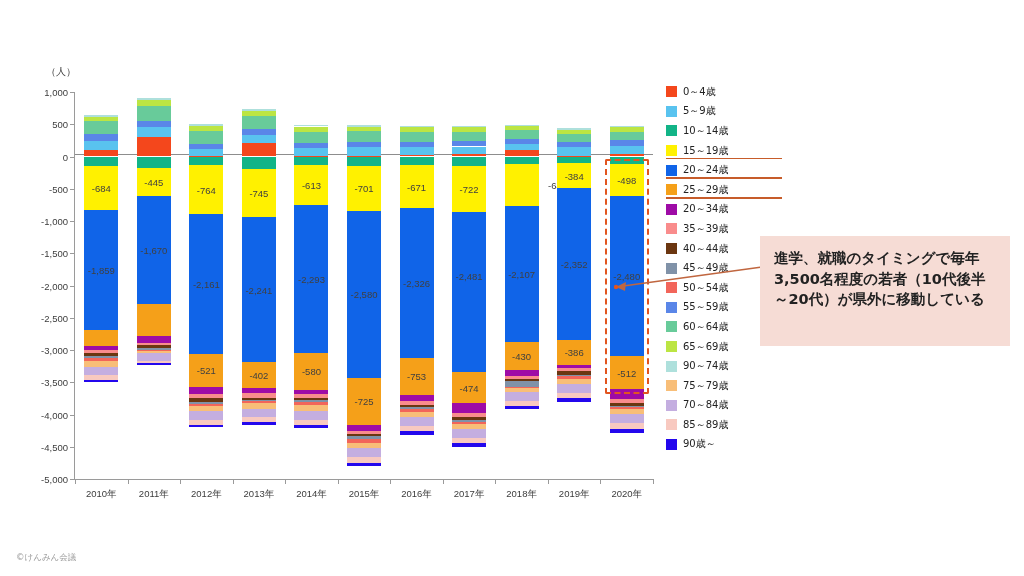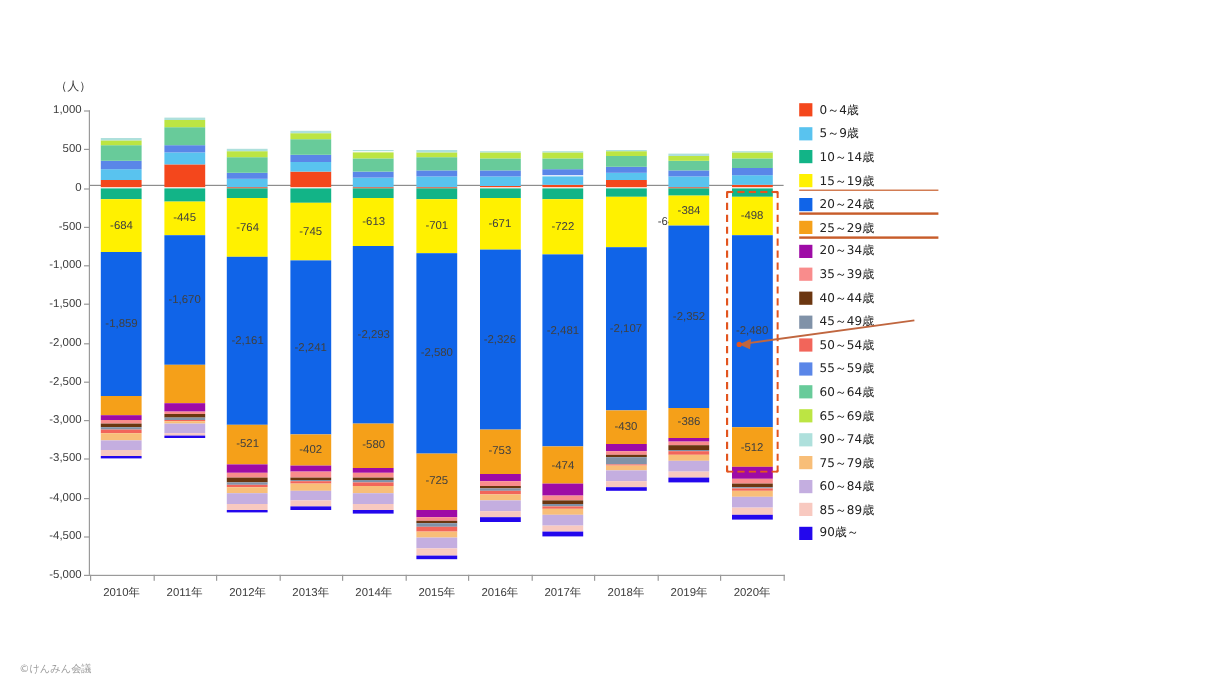--- a/index.html
+++ b/index.html
@@ -516,34 +516,37 @@
       <div class="lg-item">
         <span class="lg-sw" style="background: rgb(174, 224, 220);"></span>
         <span class="lg-tx">90～74歳</span>
       </div>
       <div class="lg-item">
         <span class="lg-sw" style="background: rgb(248, 190, 120);"></span>
         <span class="lg-tx">75～79歳</span>
       </div>
       <div class="lg-item">
         <span class="lg-sw" style="background: rgb(196, 174, 224);"></span>
-        <span class="lg-tx">60～84歳</span>
+        <span class="lg-tx">70～84歳</span>
       </div>
       <div class="lg-item">
         <span class="lg-sw" style="background: rgb(248, 201, 192);"></span>
         <span class="lg-tx">85～89歳</span>
       </div>
       <div class="lg-item">
         <span class="lg-sw" style="background: rgb(35, 7, 237);"></span>
         <span class="lg-tx">90歳～</span>
       </div>
     </div>
 
   <svg class="arrow-svg" id="arrow" viewBox="0 0 160 60" xmlns="http://www.w3.org/2000/svg">
       <path d="M4 32 L150 12" stroke="#C0663F" stroke-width="1.6" fill="none"></path>
       <path d="M4 32 L14 27 L13 36 Z" fill="#C0663F"></path>
       <circle cx="4" cy="32" r="2.2" fill="#E2551F"></circle>
     </svg>
 
+  <div class="callout">
+    <div class="callout-text">進学、就職のタイミングで毎年3,500名程度の若者（10代後半～20代）が県外に移動している</div>
+  </div>
 
   <div class="copyright">©けんみん会議</div>
 
 </div>
 
 </body></html>

